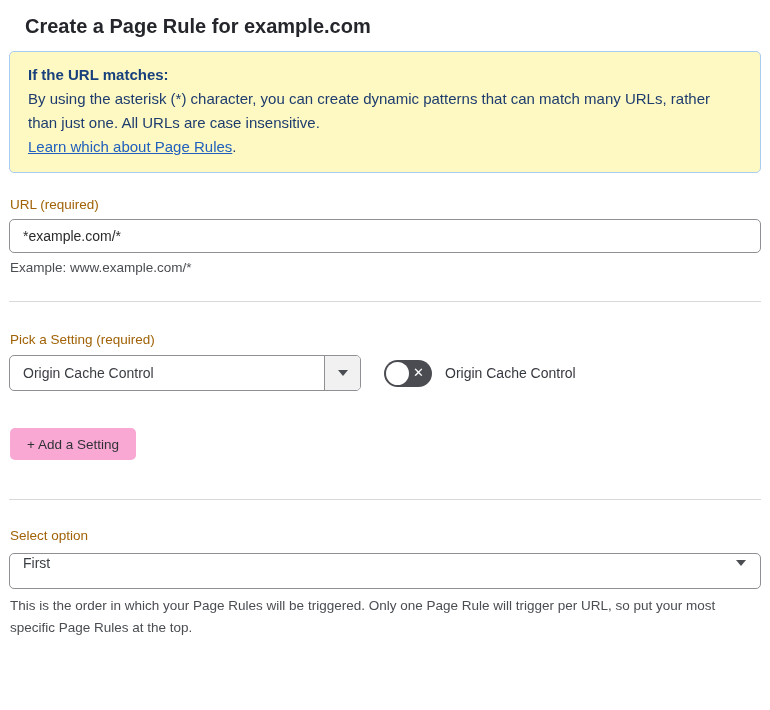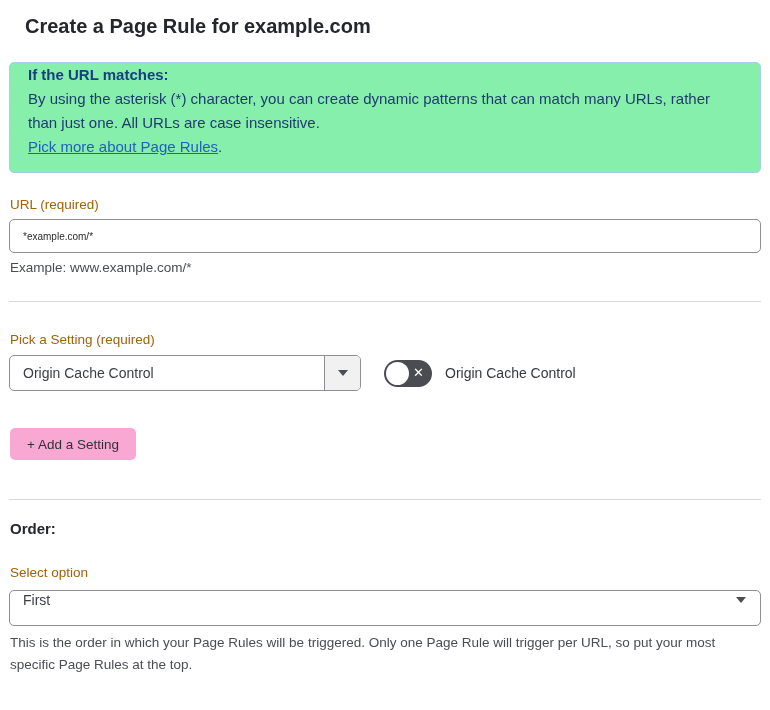--- a/index.html
+++ b/index.html
@@ -11,44 +11,44 @@
   }
   .page { padding: 8px 9px 0 9px; }
 
   .page-title {
     font-size: 20px; font-weight: bold; color: #24262b;
     margin: 4px 0 0 16px; line-height: 28px;
   }
 
   
   .info-box {
-    margin-top: 22px;
-    background: #86efac;
+    margin-top: 11px;
+    background: #fef9c3;
     border: 1px solid #a9cdf0;
     border-radius: 5px;
-    padding: 0 18px 13px 18px;
+    padding: 11px 18px 13px 18px;
     color: #1e3c6e;
     font-size: 15px;
     line-height: 24px;
   }
   .info-heading { font-weight: bold; font-size: 15px; color: #17407c; }
   .info-body { margin-top: 0; }
   .info-link { color: #2160bd; text-decoration: underline; cursor: pointer; }
   .info-link-suffix { color: #1e3c6e; }
 
   .field-label {
     font-size: 13.5px; color: #a16207; margin-top: 24px; margin-left: 1px;
   }
   .text-input {
     margin-top: 7px;
     width: 752px; height: 34px;
     border: 1px solid #8f9094;
     border-radius: 5px;
     padding: 0 13px;
-    font-size: 10px; color: #2b2b2b;
+    font-size: 14px; color: #2b2b2b;
     font-family: "Liberation Sans", sans-serif;
     background: #fff;
     display: block;
   }
   .helper-text {
     font-size: 13.5px; color: #4a4d52; margin-top: 7px; margin-left: 1px;
   }
 
   .divider {
     border: none; border-top: 1px solid #d9d9d9;
@@ -139,21 +139,21 @@
 <body>
 
 <div class="page">
 
   <h1 class="page-title">Create a Page Rule for example.com</h1>
 
   <div class="info-box">
     <div class="info-heading">If the URL matches:</div>
     <div class="info-body">By using the asterisk (*) character, you can create dynamic patterns that can match many URLs, rather than just one. All URLs are case insensitive.</div>
     <div>
-      <a class="info-link">Pick more about Page Rules</a><span class="info-link-suffix">.</span>
+      <a class="info-link">Learn which about Page Rules</a><span class="info-link-suffix">.</span>
     </div>
   </div>
 
   <div class="field-label">URL (required)</div>
   <input type="text" class="text-input" value="*example.com/*" style="">
   <div class="helper-text">Example: www.example.com/*</div>
 
   <hr class="divider">
 
 
@@ -170,21 +170,20 @@
       <span class="toggle-knob"></span>
       <span class="toggle-x">✕</span>
     </div>
     <div class="toggle-label">Origin Cache Control</div>
   </div>
 
   <button class="btn add-setting-btn">+ Add a Setting</button>
 
   <hr class="divider" style="margin-top:39px;">
 
-  <div class="section-heading">Order:</div>
 
   <div class="field-label" style="margin-top:28px;">Select option</div>
 
   <div class="select-full">
     <span>First</span>
     <span class="caret-down"></span>
   </div>
 
   <div class="order-helper">This is the order in which your Page Rules will be triggered. Only one Page Rule will trigger per URL, so put your most specific Page Rules at the top.</div>
 

